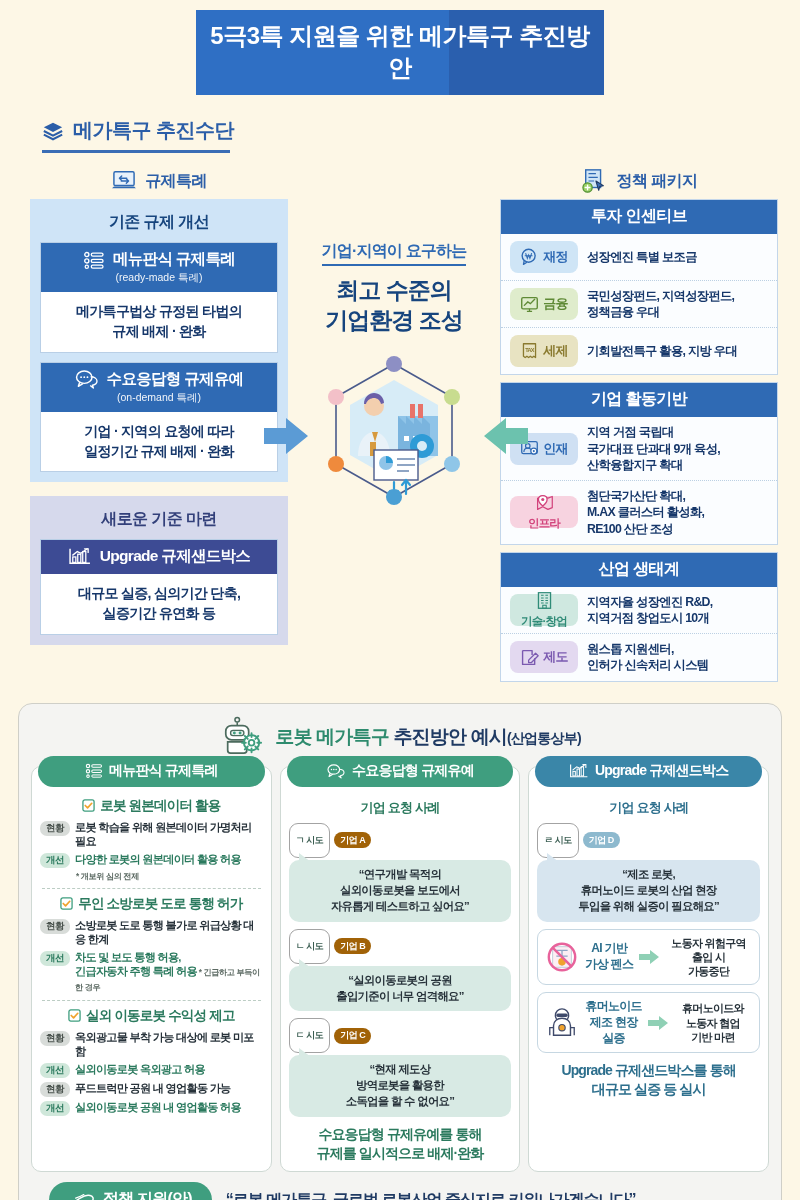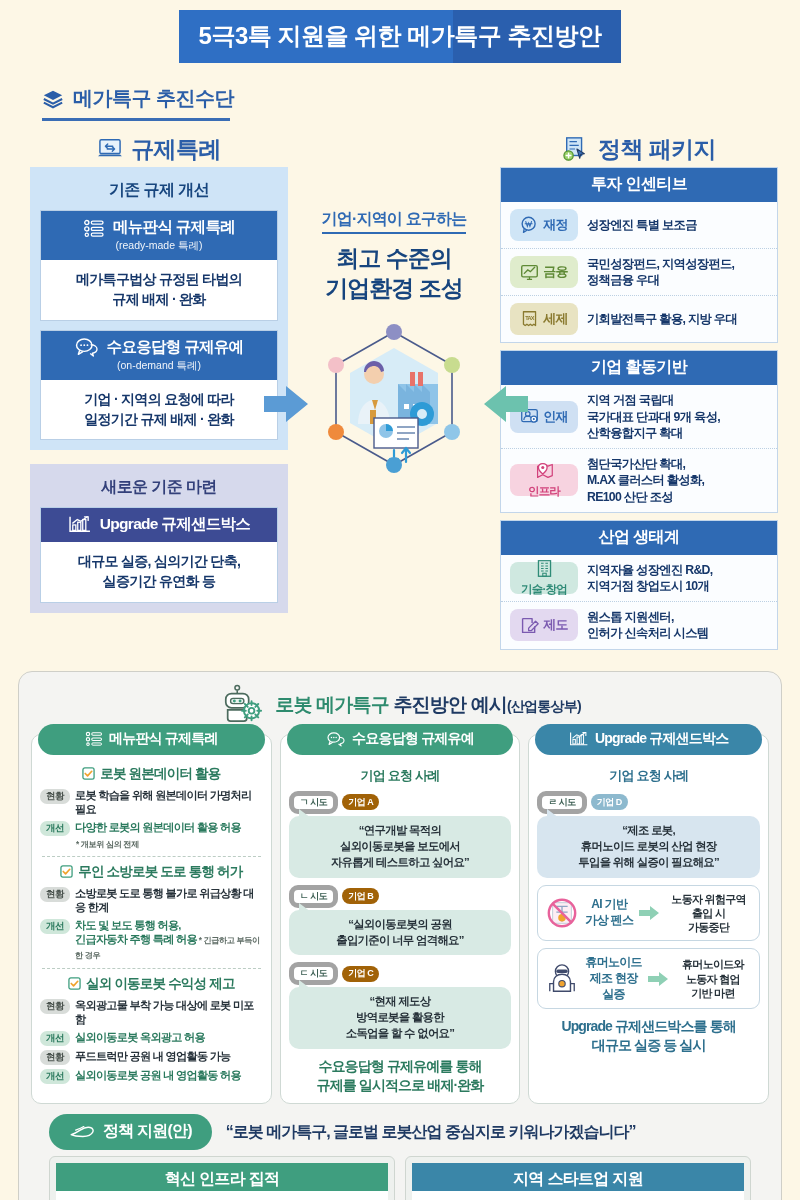--- a/index.html
+++ b/index.html
@@ -7,41 +7,41 @@
     width: 800px; height: 1200px;
     background: #fdf7e6;
     font-family: "Liberation Sans", "DejaVu Sans", sans-serif;
     color: #1f3a63;
     position: relative;
     overflow: hidden;
   }
 
   
   .title-bar {
-    width: 442px; margin: 10px auto 0;
+    width: 408px; margin: 10px auto 0;
     background: linear-gradient(90deg,#2f6fc4 0%,#2f6fc4 62%,#2a5fae 62%,#2a5fae 100%);
     color: #fff; text-align: center;
     font-size: 24px; font-weight: bold; letter-spacing: -0.5px;
     padding: 10px 6px 11px;
   }
 
   
   .sect-head { margin: 22px 0 6px 42px; display: flex; align-items: center; gap: 9px; }
   .sect-head .label { font-size: 20px; font-weight: bold; color: #2b5ea8; letter-spacing: -0.5px; }
   .sect-underline { width: 188px; height: 3px; background: #3a6db5; margin-left: 42px; }
 
   
   .main-cols { display: flex; padding: 10px 22px 0 30px; gap: 0; }
   .col-left  { width: 258px; }
   .col-mid   { width: 212px; position: relative; }
   .col-right { width: 278px; }
 
   
   .col-title { display: flex; align-items: center; justify-content: center; gap: 8px; height: 36px; }
-  .col-title .txt { font-size: 23px; font-weight: bold; color: #2b5ea8; letter-spacing: -0.6px; }
+  .col-title .txt { font-size: 16px; font-weight: bold; color: #2b5ea8; letter-spacing: -0.6px; }
 
   
   .band { position: relative; padding-top: 6px; }
   .band-hd {
     text-align: center; font-size: 16px; font-weight: bold; letter-spacing: -0.6px;
     padding: 7px 0 7px;
   }
   .band-blue   { background:#cfe4f7; }
   .band-blue .band-hd { color:#17457e; }
   .band-purple { background:#d6d9ec; }
@@ -117,21 +117,21 @@
   .kv .v.green { color:#2b7a5e; }
   .note { font-size:8.2px; color:#5c6a63; margin:0 0 3px 36px; letter-spacing:-0.4px; font-weight:bold; }
   .note.inline { margin:0; display:inline; font-size:8.2px; }
   .dash { border-top:1px dashed #bccdc4; margin:6px 2px; }
 
   .case-hd { text-align:center; font-size:13px; font-weight:bold; color:#2b7a5e;
              letter-spacing:-0.8px; margin:6px 0 6px; }
   .case-hd.blue { color:#2d6f8d; }
   .bubble-wrap { margin-bottom:7px; position:relative; }
   .bubble-tags { display:flex; gap:4px; align-items:center; margin-bottom:2px; }
-  .btag-o { border:5px solid #a3a3a3; border-radius:9px; padding:0 6px; font-size:9px;
+  .btag-o { border:1px solid #a3a3a3; border-radius:9px; padding:10px 6px; font-size:9px;
             font-weight:bold; color:#3b5e52; letter-spacing:-0.5px; background:#fff; }
   .btag-f { background:#a16207; color:#fff; border-radius:8px; padding:1.5px 6px; font-size:9px;
             font-weight:bold; letter-spacing:-0.5px; }
   .btag-f.blue { background:#8db9ce; }
   .bubble { background:#d8eae4; border-radius:10px; padding:7px 8px; font-size:11.4px;
             font-weight:bold; color:#27323a; line-height:1.4; text-align:center; letter-spacing:-0.7px;
             position:relative; }
   .bubble.blue { background:#d7e5ef; }
   .bubble:before { content:""; position:absolute; left:10px; top:-7px; width:0; height:0;
                    border-left:0 solid transparent; border-right:12px solid transparent;

